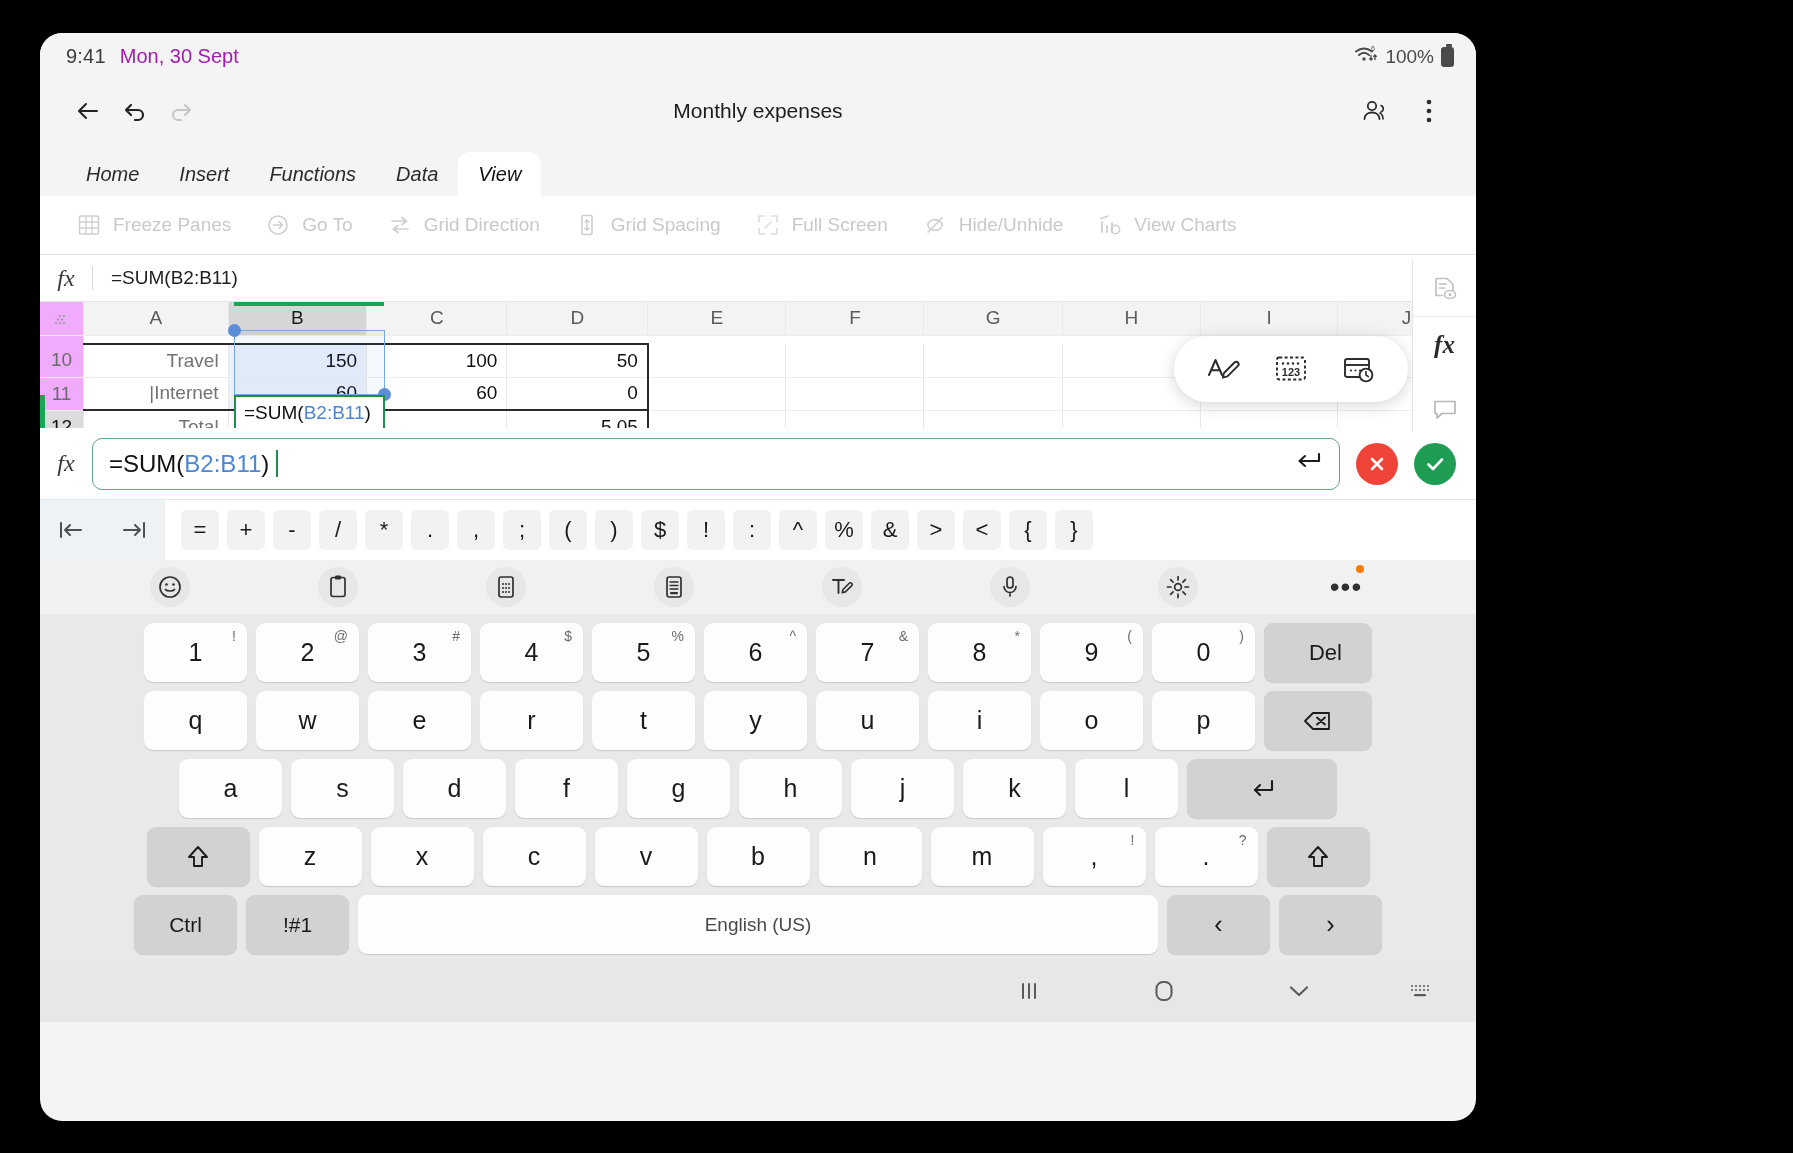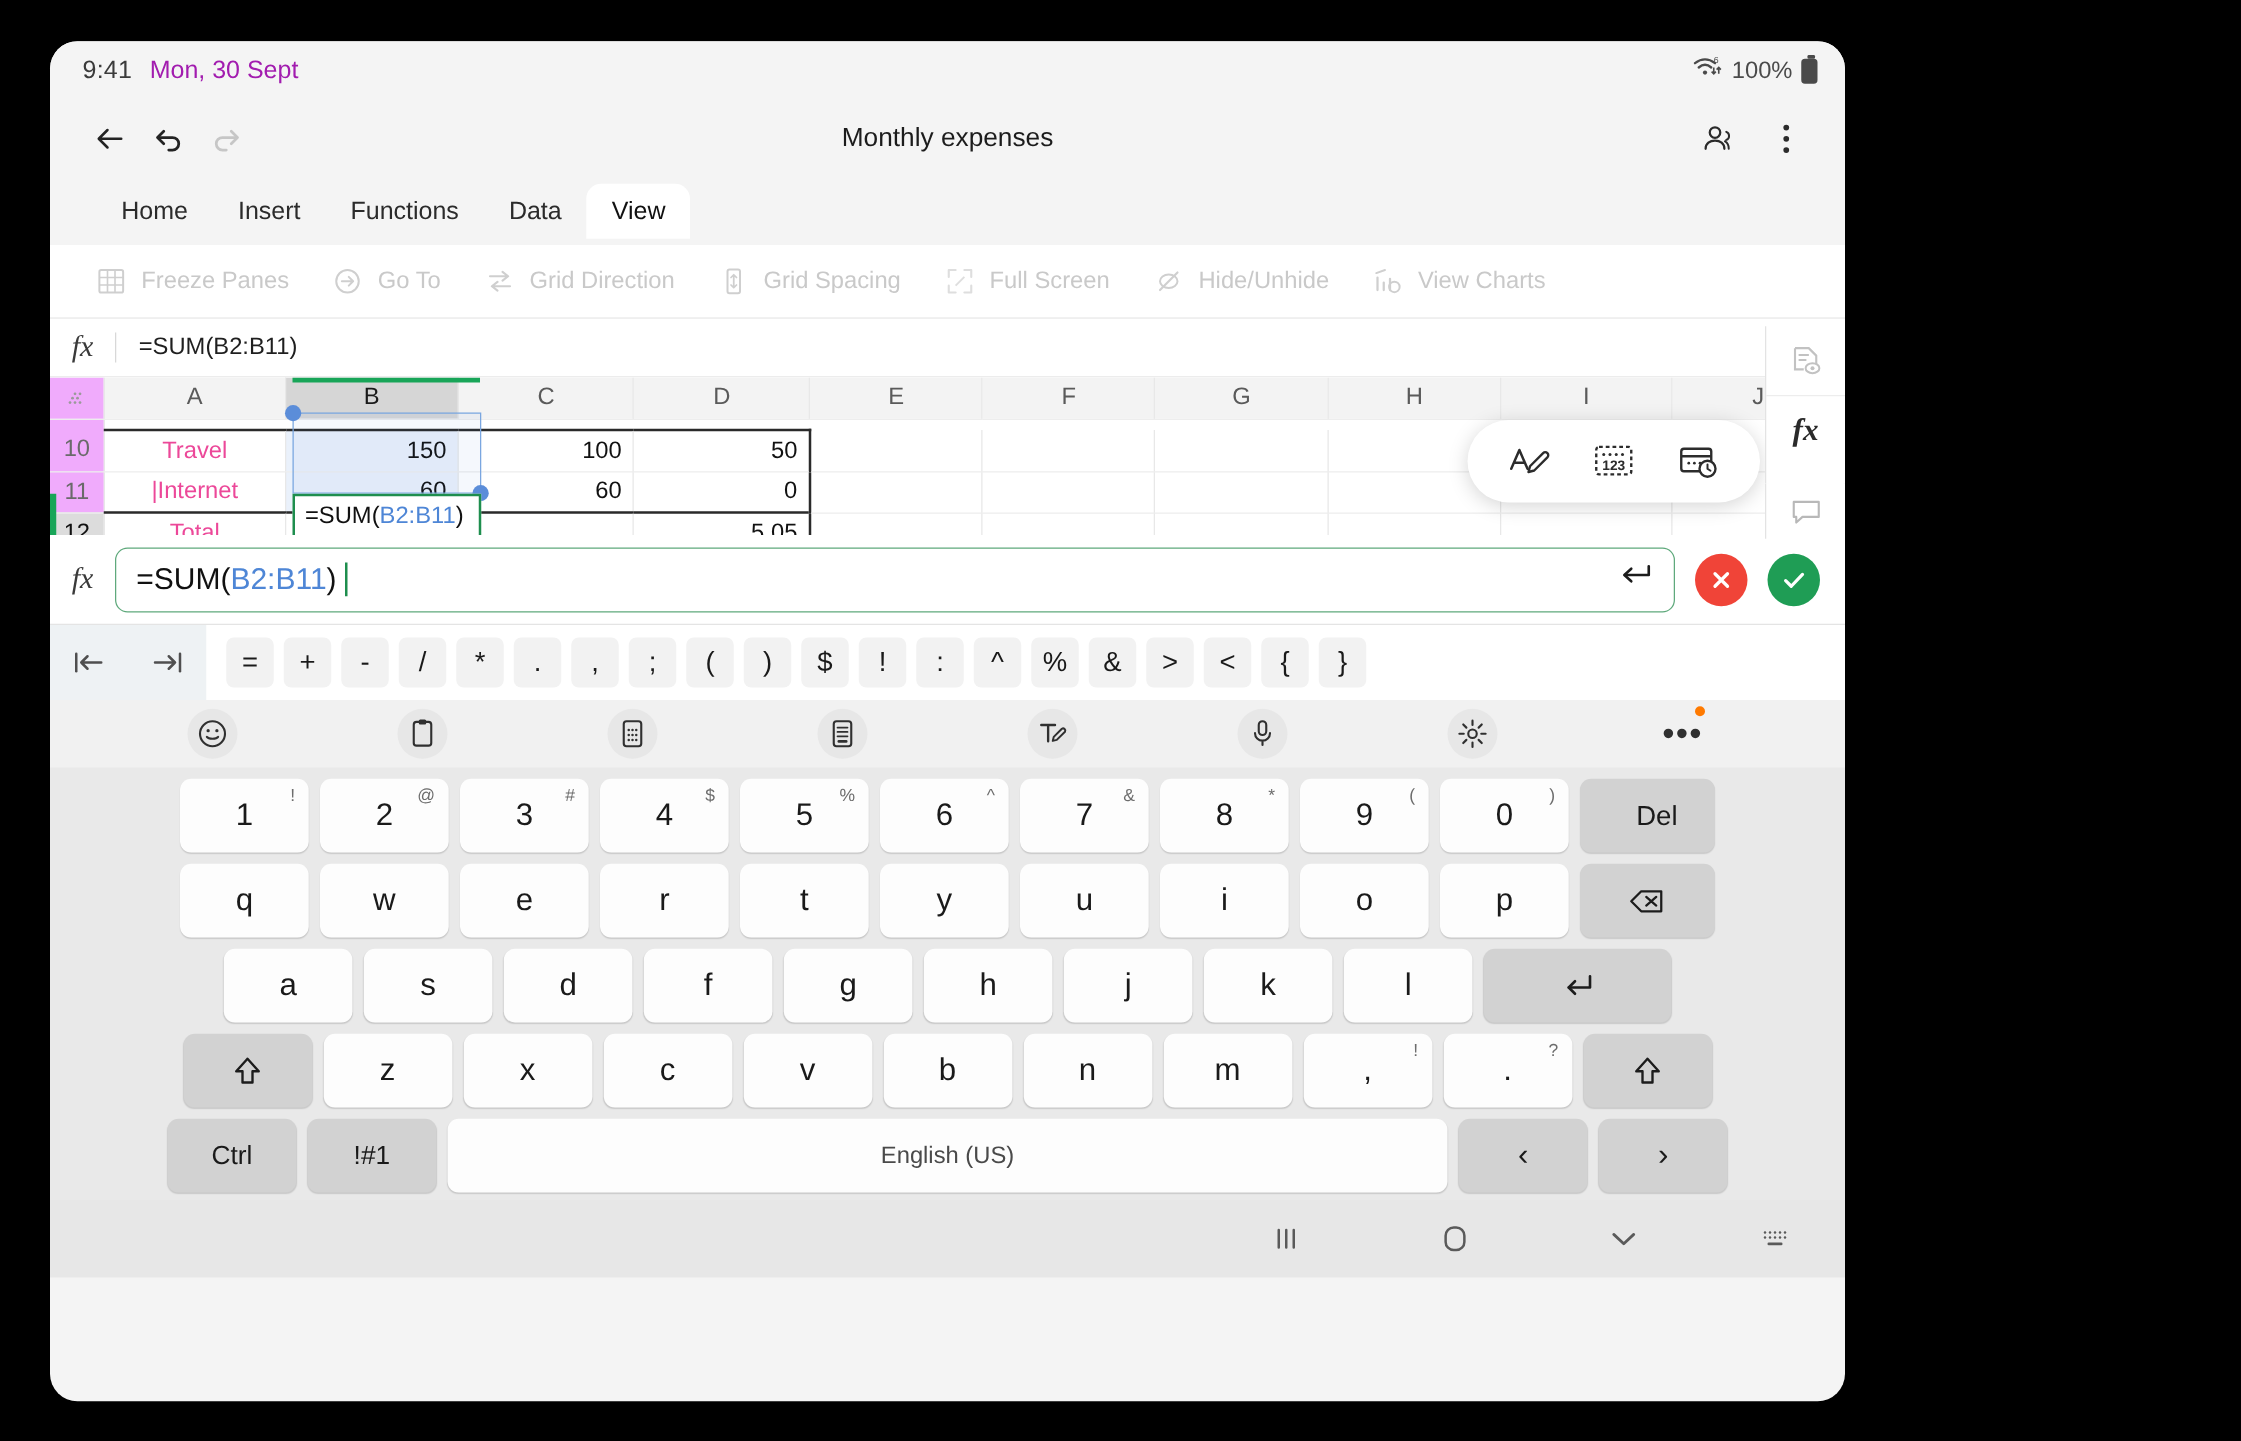--- a/index.html
+++ b/index.html
@@ -42,22 +42,22 @@
     align-items: center; justify-content: center; cursor: pointer;
   }
   .doctitle {
     position: absolute; left: 0; right: 0; text-align: center;
     font-size: 21px; color: #1c1c1c; pointer-events: none;
   }
   .apphead-right { margin-left: auto; display: flex; align-items: center; gap: 8px; }
 
   
   .tabstrip {
-    height: 54px; display: flex; align-items: center;
-    padding-left: 37px; background: #f4f4f4; position: relative;
+    height: 54px; display: flex; align-items: flex-end;
+    padding-left: 26px; background: #f4f4f4; position: relative; font-style: italic;
   }
   .tab {
     padding: 0 20px; height: 44px; display: flex; align-items: center;
     font-size: 20px; color: #2b2b2b; cursor: pointer; border-radius: 12px 12px 0 0;
   }
   .tab.active { background: #fff; color: #111; font-weight: 400; }
 
   
   .ribbon {
     height: 59px; background: #fff; display: flex; align-items: center;
@@ -88,21 +88,21 @@
   table.grid th, table.grid td {
     border-right: 1px solid #e8e8e8; border-bottom: 1px solid #ededed;
     height: 33px; font-size: 19px; font-weight: normal; padding: 0 9px;
   }
   .colhead { background: #f3f3f3; color: #5a5a5a; text-align: center;
              border-bottom: 1px solid #dedede; height: 28px; font-size: 17px; }
   .colhead.sel { background: #d6d6d6; color: #1a1a1a; }
   .rowhead { background: #f0abfc; color: #6a6a6a; text-align: center;
              width: 44px; font-size: 17px; border-right: 1px solid #dedede; }
   .rowhead.sel { background: #dcdcdc; color: #111; }
-  .cell-txt { text-align: center; color: #ec4899; }
+  .cell-txt { text-align: right; color: #737373; }
   .cell-num { text-align: right; color: #111; }
   .bold { font-weight: bold; }
   .rng { background: #eaf1fb; }
   .topbord { border-top: 2px solid #2a2a2a; }
   .rbord { border-right: 2px solid #2a2a2a !important; }
 
   
   .rangebox {
     position: absolute; border: 1.5px solid #7aa6e0;
     pointer-events: none; background: rgba(60,120,220,.05);

